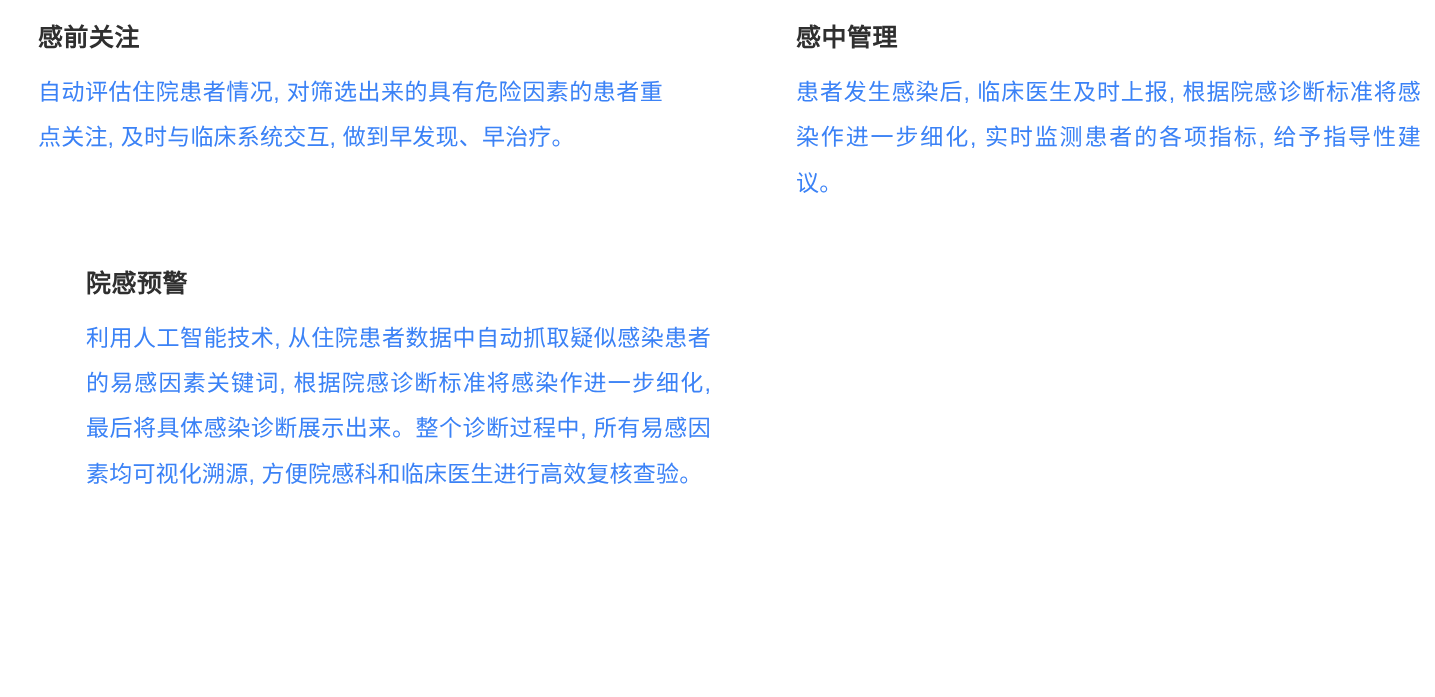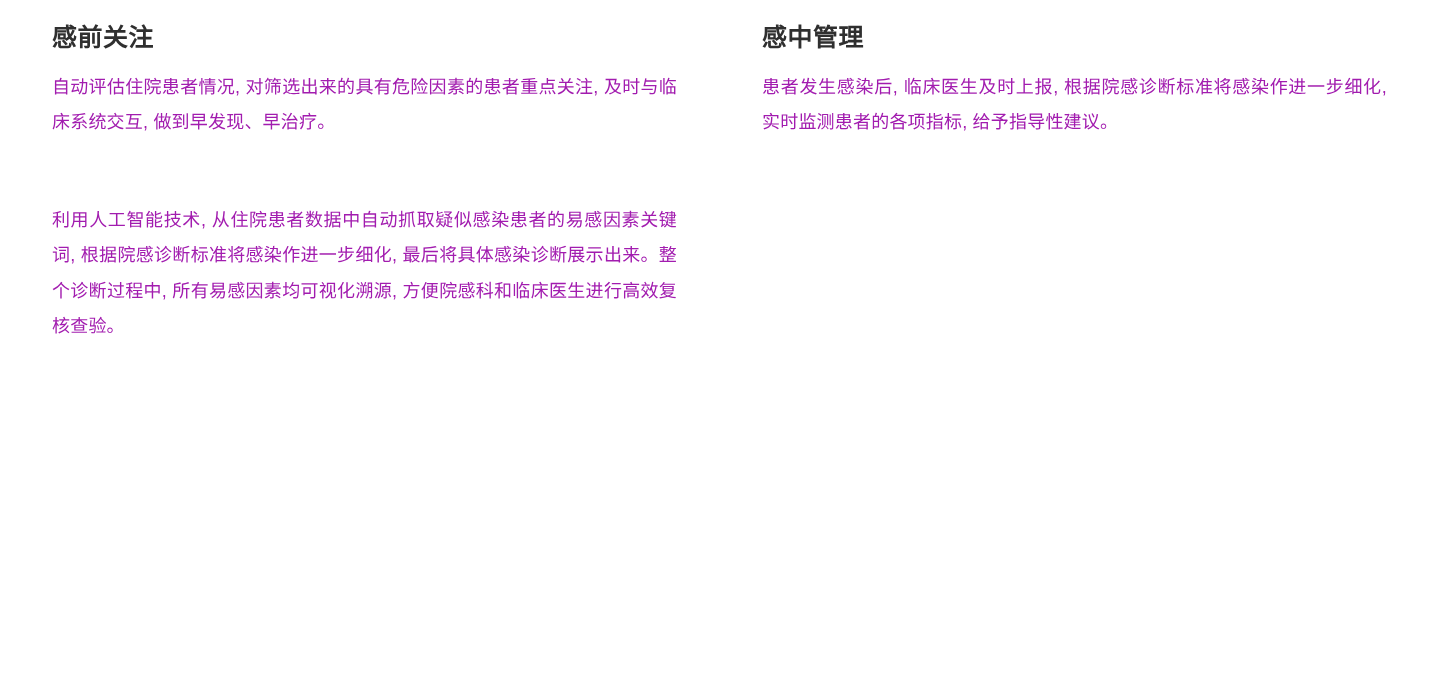--- a/index.html
+++ b/index.html
@@ -13,48 +13,49 @@
     background: #ffffff;
     font-family: "Liberation Sans", "DejaVu Sans", sans-serif;
     color: #3a3a3a;
     overflow: hidden;
   }
   .page {
     position: relative;
     width: 1435px;
     height: 697px;
     box-sizing: border-box;
-    padding: 22px 60px 0 52px;
+    padding: 22px 60px 0 38px;
   }
   .grid {
     display: grid;
     grid-template-columns: 710px 1fr;
     grid-template-rows: auto auto;
     column-gap: 0px;
     row-gap: 62px;
   }
   .cell {
     width: 625px;
   }
   .cell.right {
     width: 625px;
+    margin-left: 48px;
   }
   .card-title {
     font-size: 25px;
     font-weight: bold;
     color: #2f2f2f;
     letter-spacing: 0.5px;
     line-height: 1.2;
     margin: 0 0 18px 0;
     font-family: "Liberation Sans", "DejaVu Sans", sans-serif;
   }
   .card-body {
-    font-size: 18px;
+    font-size: 23px;
     line-height: 1.97;
-    color: #a21caf;
+    color: #3b82f6;
     letter-spacing: 0.2px;
     margin: 0;
     text-align: justify;
     text-justify: inter-ideograph;
     font-family: "Liberation Sans", "DejaVu Sans", sans-serif;
   }
 </style>
 </head>
 <body>
 
@@ -66,17 +67,18 @@
       <p class="card-body">自动评估住院患者情况, 对筛选出来的具有危险因素的患者重点关注, 及时与临床系统交互, 做到早发现、早治疗。</p>
     </div>
 
     <div class="cell right">
       <h2 class="card-title">感中管理</h2>
       <p class="card-body">患者发生感染后, 临床医生及时上报, 根据院感诊断标准将感染作进一步细化, 实时监测患者的各项指标, 给予指导性建议。</p>
     </div>
 
 
     <div class="cell right">
+      <h2 class="card-title">院感预警</h2>
       <p class="card-body">利用人工智能技术, 从住院患者数据中自动抓取疑似感染患者的易感因素关键词, 根据院感诊断标准将感染作进一步细化, 最后将具体感染诊断展示出来。整个诊断过程中, 所有易感因素均可视化溯源, 方便院感科和临床医生进行高效复核查验。</p>
     </div>
 
   </div>
 </div>
 
 </body></html>

